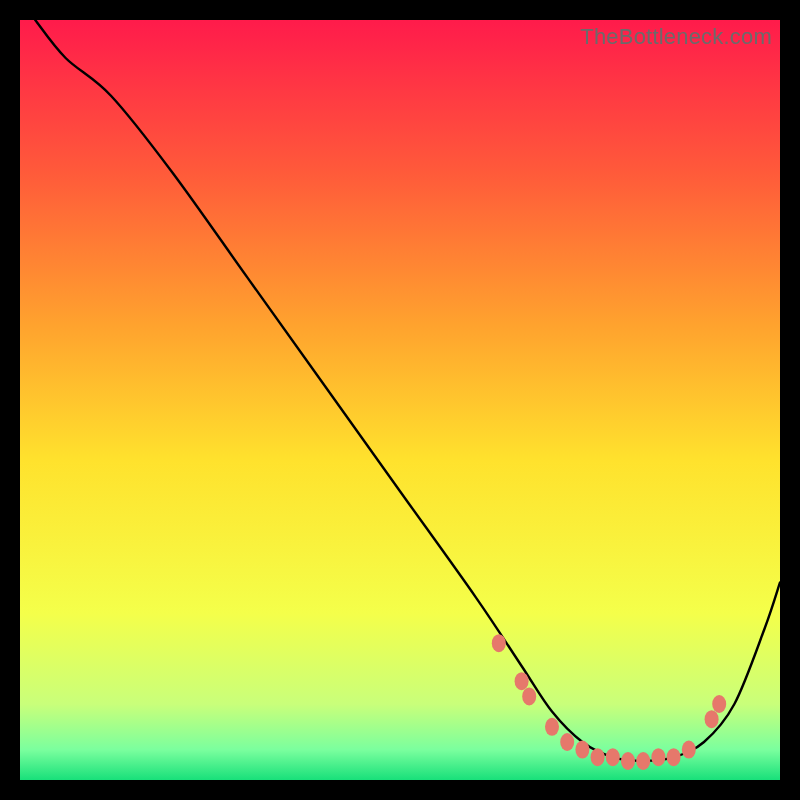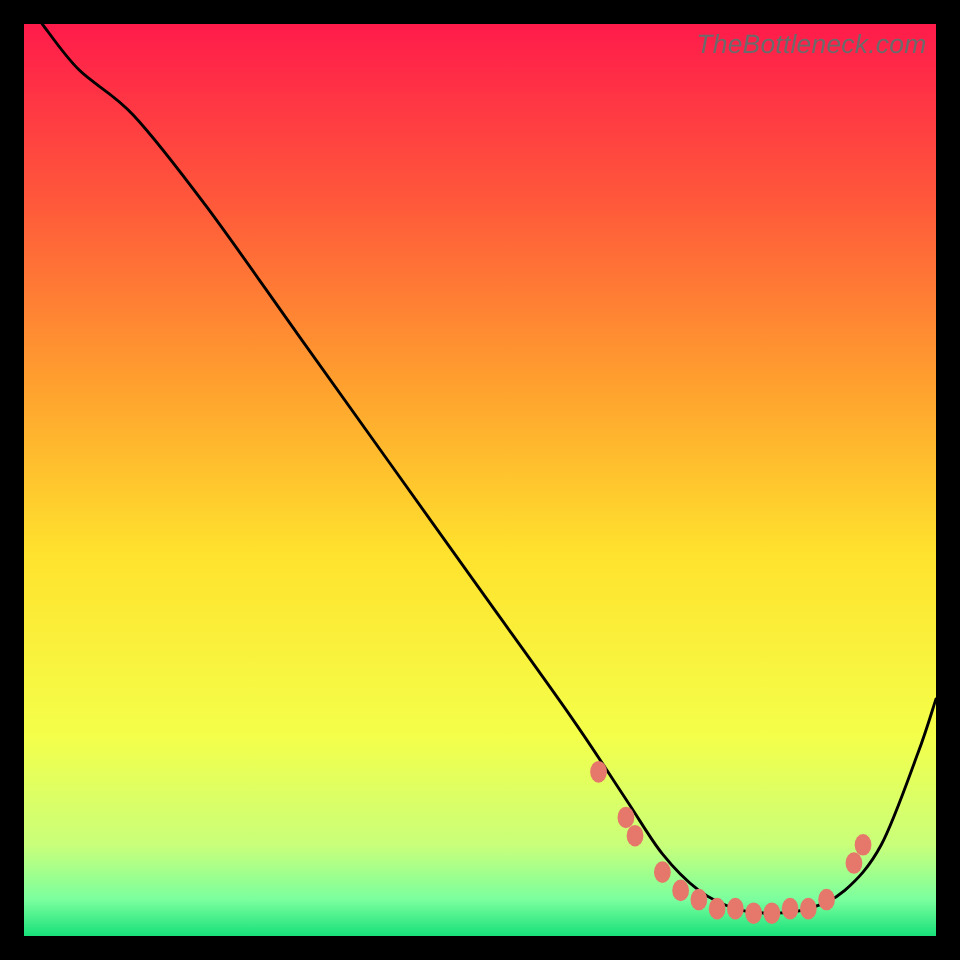--- a/index.html
+++ b/index.html
@@ -11,21 +11,20 @@
     overflow: hidden;
     font-family: Arial, Helvetica, sans-serif;
   }
   .frame {
     position: absolute;
     left: 20px;
     top: 20px;
     width: 760px;
     height: 760px;
     background: #0f172a;
-    font-style: italic;
   }
   .plot-area {
     position: absolute;
     left: 0;
     top: 0;
     width: 760px;
     height: 760px;
   }
   .watermark {
     position: absolute;

